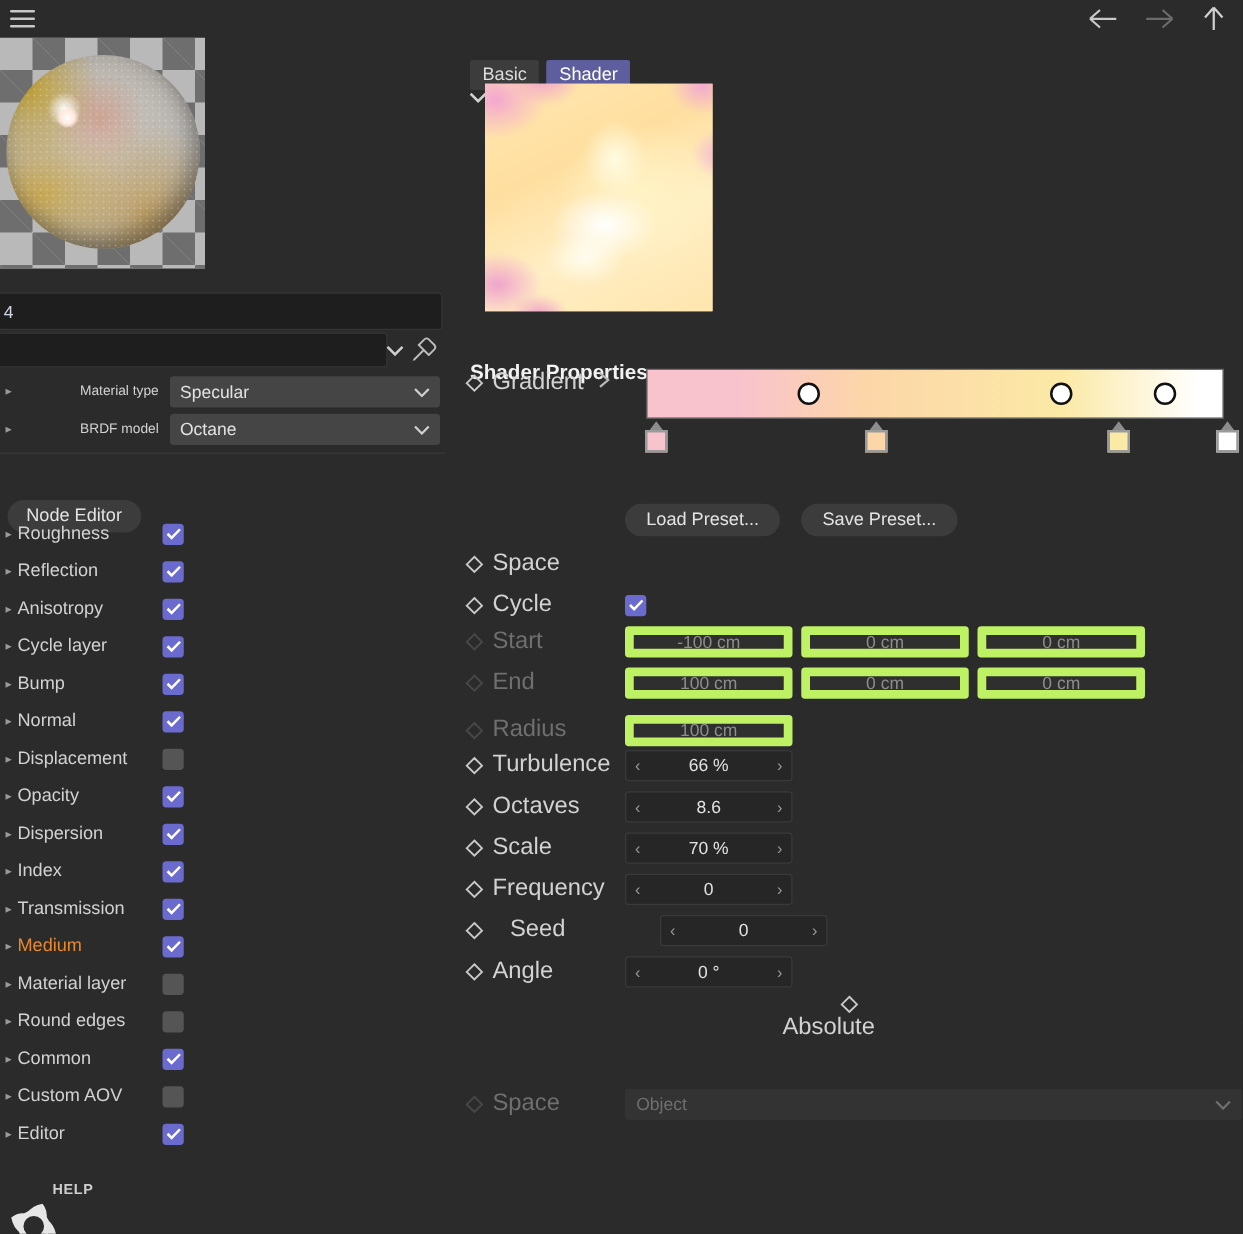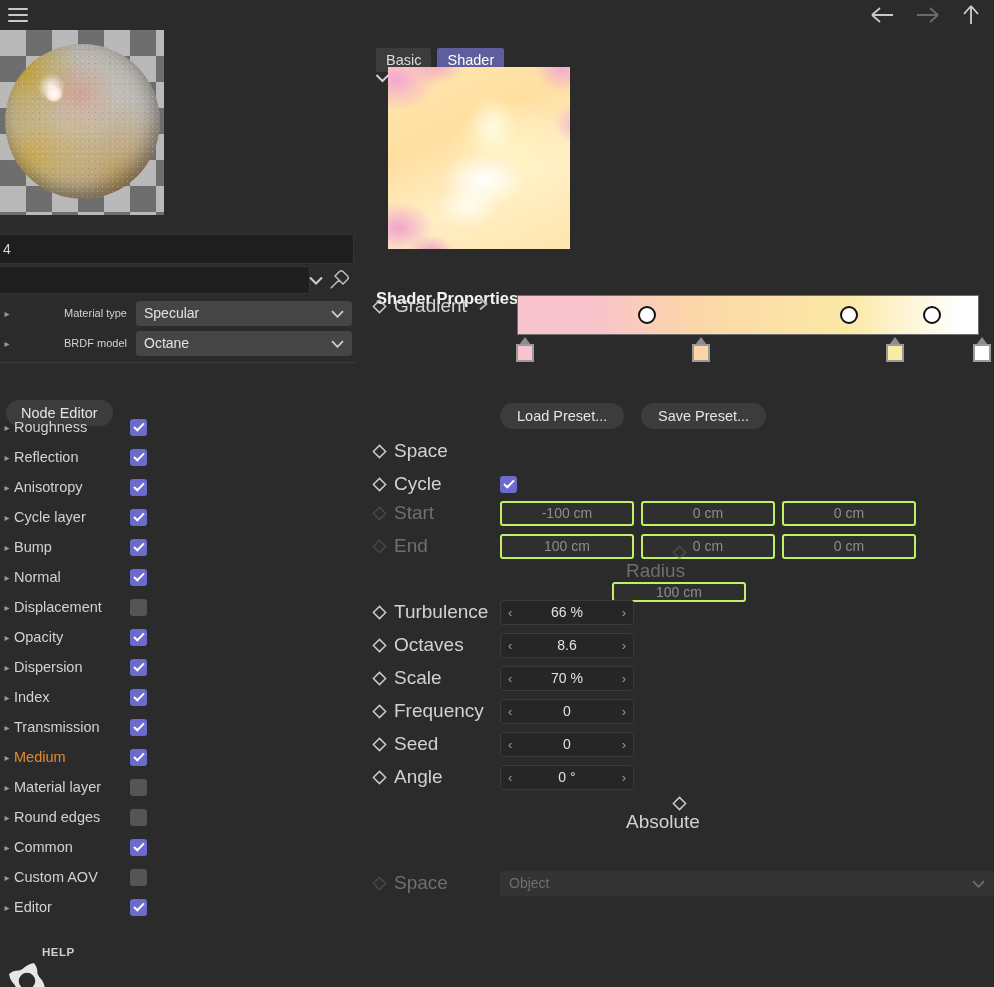--- a/index.html
+++ b/index.html
@@ -160,21 +160,21 @@
   }
 
   .r-select {
     height:25px; background:#3f3f3f; border-radius:3px; display:flex; align-items:center;
     padding:0 9px; font-size:14px; color:#e2e2e2; position:relative; cursor:pointer;
   }
   .r-select.dim { background:#333333; color:#6f6f6f; }
   .r-select .caret { position:absolute; right:9px; top:50%; transform:translateY(-50%); }
 
   .num-box {
-    height:25px; background:#2f2f2f; border:2px solid #bef264; border-radius:3px;
+    height:25px; background:#2f2f2f; border:7px solid #bef264; border-radius:3px;
     display:flex; align-items:center; justify-content:center; font-size:14px; color:#8d8d8d;
   }
   .stepper {
     width:134px; height:25px; background:#262626; border:1px solid #3a3a3a; border-radius:3px;
     display:flex; align-items:center; justify-content:space-between; padding:0 7px;
     font-size:14px; color:#e2e2e2; cursor:pointer;
   }
   .stepper .arw { color:#9a9a9a; font-size:13px; user-select:none; }
   .stepper .val { flex:1; text-align:center; }
 </style>
@@ -532,21 +532,21 @@
           <span class="r-diamond dim">
             <svg width="15" height="15" viewBox="0 0 15 15">
               <path d="M7.5 1.4 L13.6 7.5 L7.5 13.6 L1.4 7.5 Z" fill="none" stroke="#6a6a6a" stroke-width="1.5"></path>
             </svg>
           </span>
           <span class="r-label dim">End</span>
           <div class="num-box" style="width:134px;">100 cm</div>
           <div class="num-box" style="width:134px;margin-left:7px;">0 cm</div>
           <div class="num-box" style="width:134px;margin-left:7px;">0 cm</div>
         </div>
-        <div class="r-row" style="top: 515px; height: 26px; flex-direction: column;">
+        <div class="r-row" style="top: 541px; height: 26px;">
           <span class="r-diamond dim">
             <svg width="15" height="15" viewBox="0 0 15 15">
               <path d="M7.5 1.4 L13.6 7.5 L7.5 13.6 L1.4 7.5 Z" fill="none" stroke="#6a6a6a" stroke-width="1.5"></path>
             </svg>
           </span>
           <span class="r-label dim">Radius</span>
           <div class="num-box" style="width:134px;">100 cm</div>
         </div>
         <div class="r-row" style="top: 569px; height: 26px;">
           <span class="r-diamond">
@@ -593,21 +593,21 @@
               <path d="M7.5 1.4 L13.6 7.5 L7.5 13.6 L1.4 7.5 Z" fill="none" stroke="#c9c9c9" stroke-width="1.5"></path>
             </svg>
           </span>
           <span class="r-label">Frequency</span>
           <div class="stepper">
             <span class="arw">‹</span>
             <span class="val">0</span>
             <span class="arw">›</span>
           </div>
         </div>
-        <div class="r-row" style="top: 701px; height: 26px;">
+        <div class="r-row" style="top: 701px; height: 26px; gap: 14px;">
           <span class="r-diamond">
             <svg width="15" height="15" viewBox="0 0 15 15">
               <path d="M7.5 1.4 L13.6 7.5 L7.5 13.6 L1.4 7.5 Z" fill="none" stroke="#c9c9c9" stroke-width="1.5"></path>
             </svg>
           </span>
           <span class="r-label">Seed</span>
           <div class="stepper">
             <span class="arw">‹</span>
             <span class="val">0</span>
             <span class="arw">›</span>

